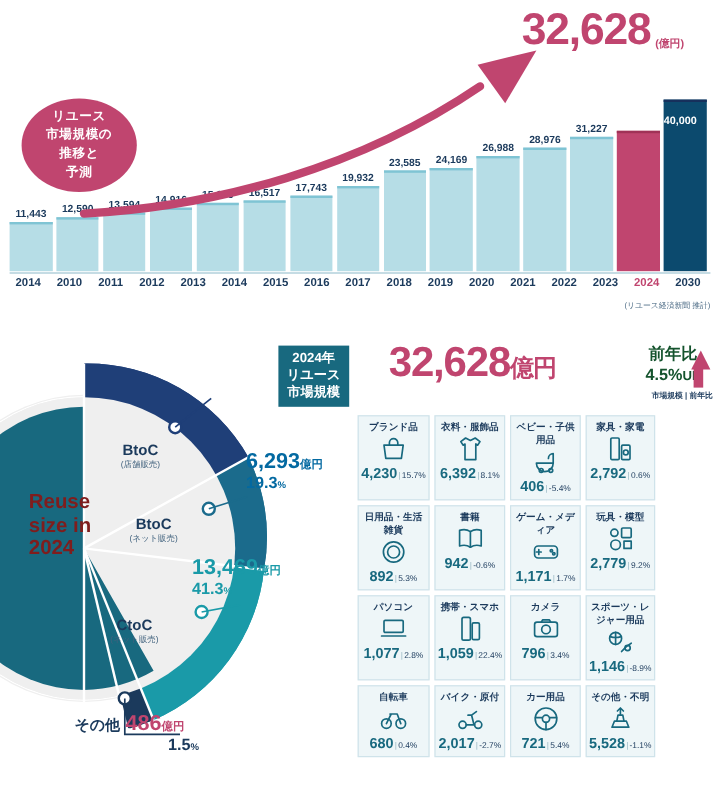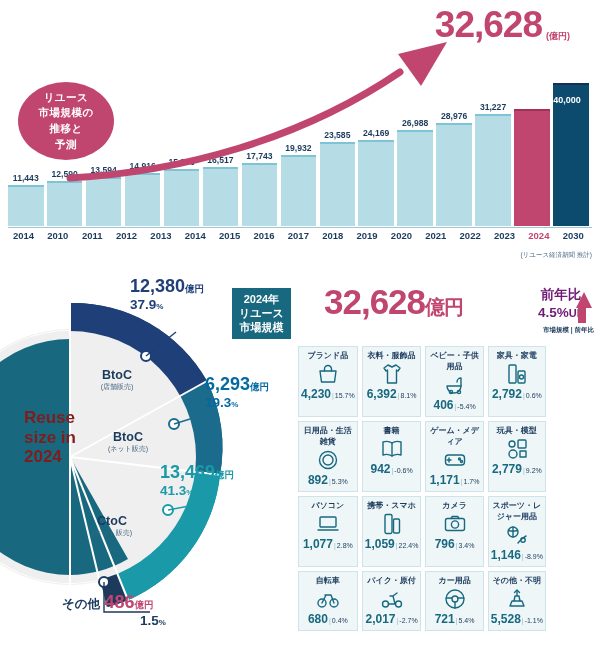--- a/index.html
+++ b/index.html
@@ -174,21 +174,21 @@
     text-align: center;
   }
   .hl-amount {
     position: absolute; left: 92px; top: -4px;
     font-size: 35px; font-weight: bold; color: #c0456f;
     letter-spacing: -1px;
   }
   .hl-amount .yen { font-size: 20px; }
   .hl-growth {
     position: absolute; right: 8px; top: 0px;
-    color: #701a75; font-weight: bold; text-align: center;
+    color: #14532d; font-weight: bold; text-align: center;
     font-size: 13.5px; line-height: 1.35;
   }
   .hl-growth .up { font-size: 11px; }
   .hl-arrow {
     position: absolute; right: -2px; top: 2px;
     width: 0; height: 0;
     border-left: 8px solid transparent;
     border-right: 8px solid transparent;
     border-bottom: 16px solid #c0456f;
   }
@@ -388,24 +388,20 @@
     <div class="seg-label" style="left:88px; top:148px; width:80px;">
       <div class="name">BtoC</div>
       <div class="sub">(ネット販売)</div>
     </div>
     <div class="seg-label" style="left:72px; top:232px; width:80px;">
       <div class="name">CtoC</div>
       <div class="sub">(ネット販売)</div>
     </div>
   </div>
 
-  <div class="callout c-btoc-store" style="left:130px; top:14px;">
-    <div class="amt"><span>12,380</span><span class="unit">億円</span></div>
-    <div class="pct"><span>37.9</span><span class="pm">%</span></div>
-  </div>
 
   <div class="callout c-btoc-net" style="left:205px; top:112px;">
     <div class="amt"><span>6,293</span><span class="unit">億円</span></div>
     <div class="pct"><span>19.3</span><span class="pm">%</span></div>
   </div>
 
   <div class="callout c-ctoc" style="left:160px; top:200px;">
     <div class="amt"><span>13,469</span><span class="unit">億円</span></div>
     <div class="pct"><span>41.3</span><span class="pm">%</span></div>
   </div>

